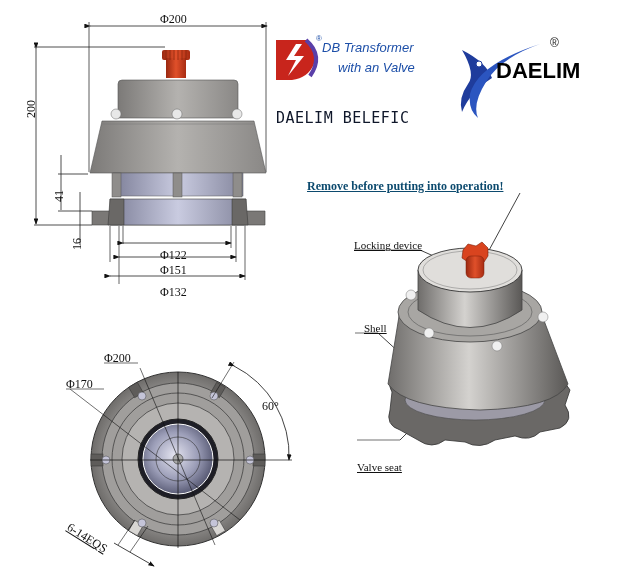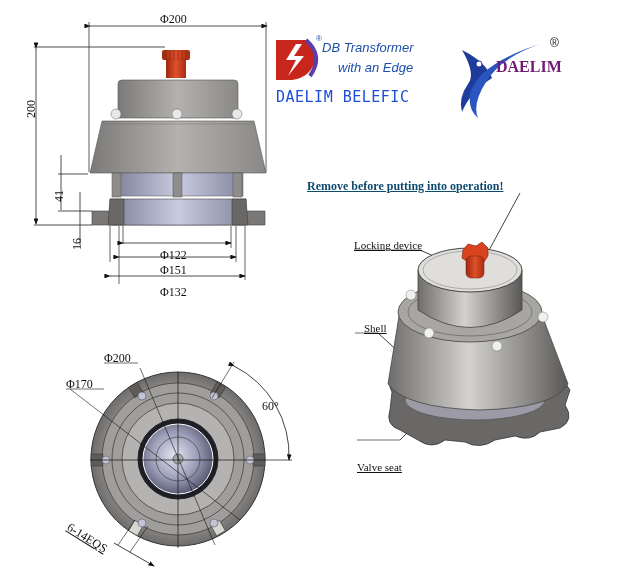--- a/index.html
+++ b/index.html
@@ -2,22 +2,22 @@
 <html><head>
 <meta charset="utf-8">
 <style>
   html, body { margin:0; padding:0; background:#ffffff; }
   body { width:617px; height:575px; position:relative; overflow:hidden; font-family:"Liberation Serif", serif; }
   .abs { position:absolute; }
   .dimtxt { font-family:"Liberation Serif", serif; font-size:12px; color:#111; }
   .lbl { font-family:"Liberation Serif", serif; font-size:11px; color:#111; text-decoration:underline; }
   .warn { font-family:"Liberation Serif", serif; font-size:12px; font-weight:bold; color:#0c4a6e; text-decoration:underline; }
   .dbtag { font-family:"Liberation Sans", sans-serif; font-style:italic; font-size:13px; color:#1d4fa8; }
-  .dbname { font-family:"DejaVu Sans Mono", monospace; font-size:15px; color:#1d4ed8; letter-spacing:0.5px; }
-  .daelim { font-family:Liberation Serif, serif; font-weight:bold; font-size:16px; color:#701a75; }
+  .dbname { font-family:"DejaVu Sans Mono", monospace; font-size:15px; color:#0f172a; letter-spacing:0.5px;margin-top:21px; }
+  .daelim { font-family:Liberation Sans, sans-serif; font-weight:bold; font-size:22px; color:#000000; }
   svg { position:absolute; left:0; top:0; }
 </style>
 </head>
 <body>
 
 <div>
 <svg width="617" height="575">
   <defs>
     <linearGradient id="gBody" x1="0" x2="1">
       <stop offset="0" stop-color="#7c7a78"></stop>
@@ -194,21 +194,21 @@
 <div class="abs dimtxt" style="left:24px;top:118px;transform:rotate(-90deg);transform-origin:left top;">200</div>
 <div class="abs dimtxt" style="left:52px;top:202px;transform:rotate(-90deg);transform-origin:left top;">41</div>
 <div class="abs dimtxt" style="left:70px;top:250px;transform:rotate(-90deg);transform-origin:left top;">16</div>
 <div class="abs dimtxt" style="left:160px;top:248px;">Φ122</div>
 <div class="abs dimtxt" style="left:160px;top:245px;margin-top:40px;">Φ132</div>
 <div class="abs dimtxt" style="left:160px;top:263px;">Φ151</div>
 
 <div class="abs" style="left:276px;top:36px;width:150px;height:72px;">
   <span class="abs" style="left:40px;top:-2px;font-size:8px;color:#1d4fa8;font-family:'Liberation Sans',sans-serif;">®</span>
   <span class="abs dbtag" style="left:46px;top:4px;white-space:nowrap;">DB Transformer</span>
-  <span class="abs dbtag" style="left:62px;top:24px;white-space:nowrap;">with an Edge</span>
+  <span class="abs dbtag" style="left:62px;top:24px;white-space:nowrap;">with an Valve</span>
   <span class="abs dbname" style="left:0px;top:52px;white-space:nowrap;">DAELIM BELEFIC</span>
 </div>
 
 <div class="abs" style="left:490px;top:36px;width:90px;height:50px;">
   <span class="abs" style="left:60px;top:0px;font-size:12px;color:#222;font-family:'Liberation Sans',sans-serif;">®</span>
   <span class="abs daelim" style="left:6px;top:22px;">DAELIM</span>
 </div>
 
 <div class="abs warn" style="left:307px;top:179px;white-space:nowrap;">Remove before putting into operation!</div>
 <div class="abs lbl" style="left:354px;top:239px;white-space:nowrap;">Locking device</div>

